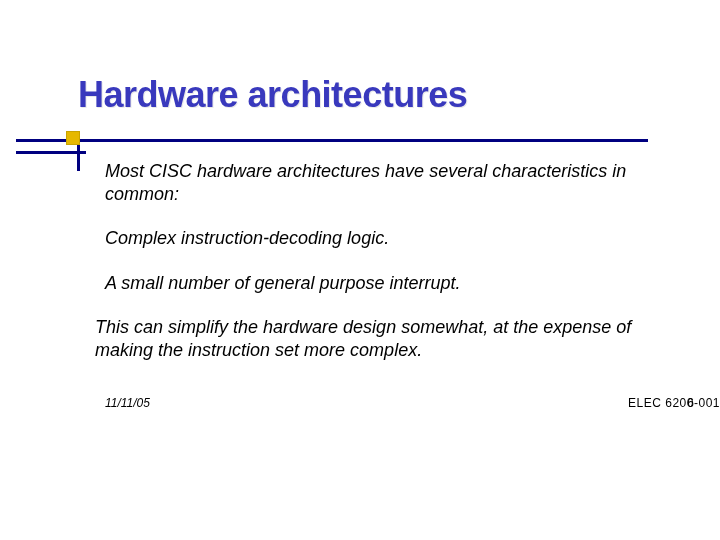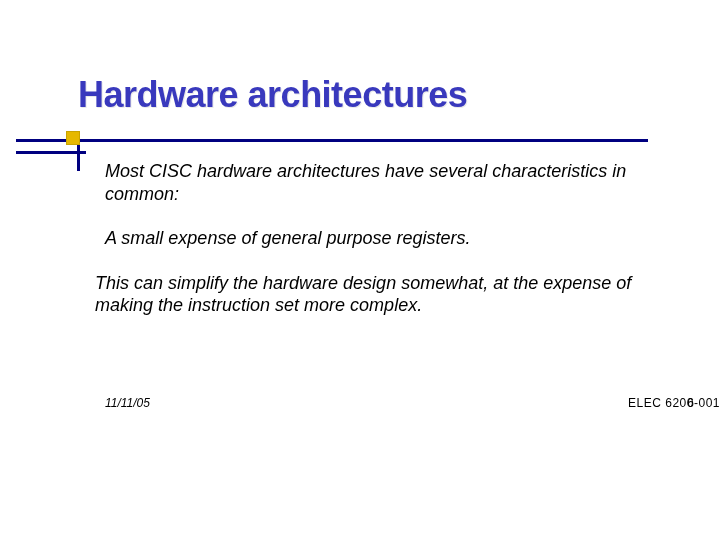--- a/index.html
+++ b/index.html
@@ -108,21 +108,22 @@
 
   <div class="decor">
     <div class="hline-long"></div>
     <div class="hline-short"></div>
     <div class="vline"></div>
     <div class="sq"></div>
   </div>
 
   <div class="content">
     <p class="para">Most CISC hardware architectures have several characteristics in common:</p>
-    <p class="para"> A small expense of general purpose registers.</p>
+    <p class="para">Complex instruction-decoding logic.</p>
+    <p class="para"> A small number of general purpose interrupt.</p>
     <p class="para outdent">This can simplify the hardware design somewhat, at the expense of making the instruction set more complex.</p>
   </div>
 
   <div class="footer">
     <span class="date">11/11/05</span>
     <span class="course">ELEC 6200-001</span>
     <span class="pagenum">6</span>
   </div>
 
 </div>

